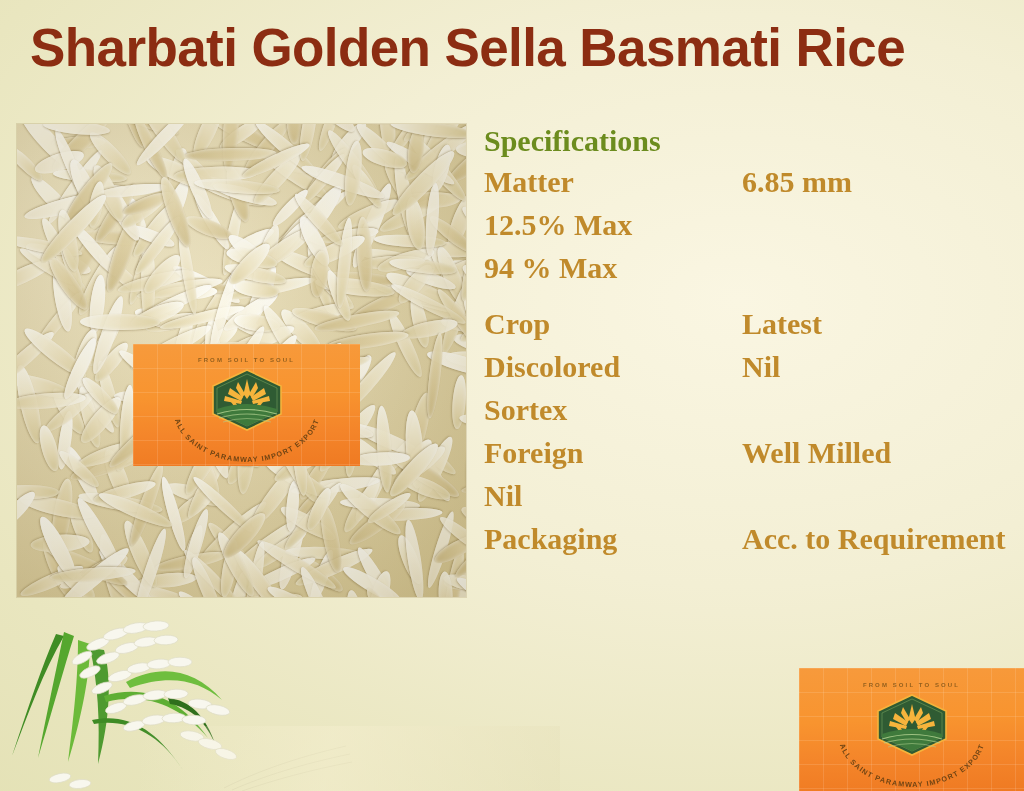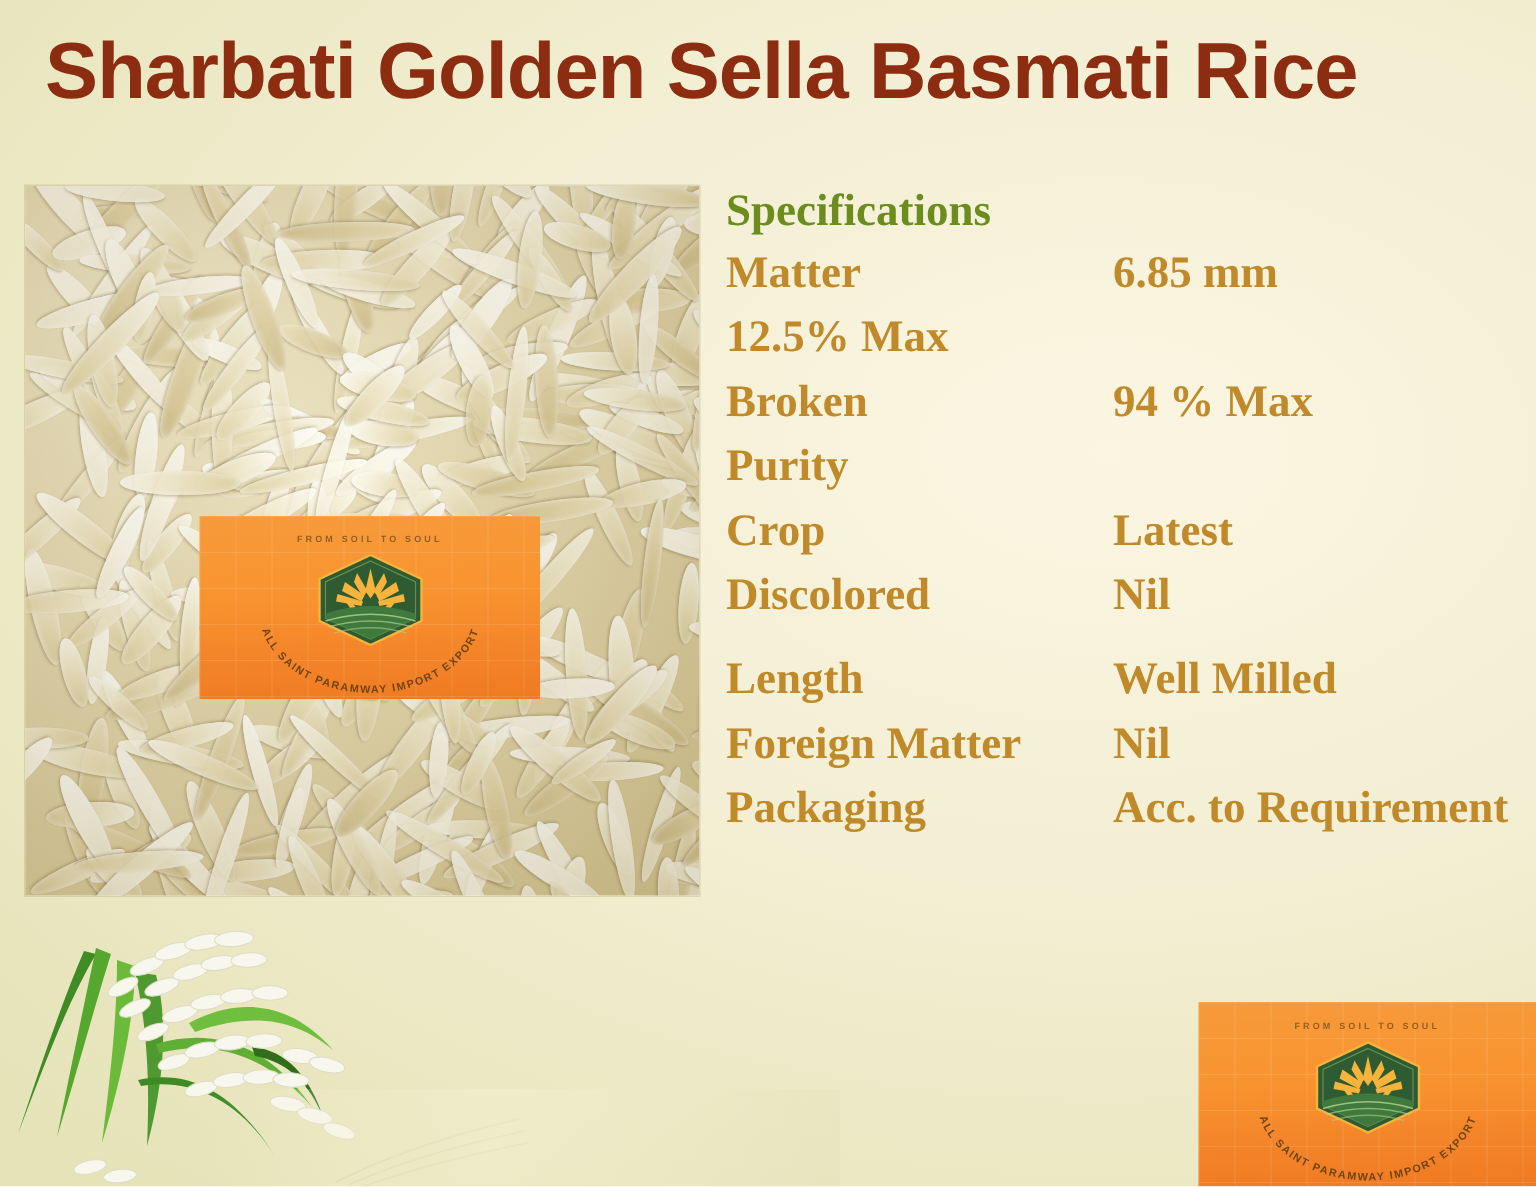--- a/index.html
+++ b/index.html
@@ -590,42 +590,40 @@
     <div class="spec-head">Specifications</div>
 
     <div class="spec-row">
       <span class="k">Matter</span>
       <span class="v">6.85 mm</span>
     </div>
     <div class="spec-row">
       <span class="v">12.5% Max</span>
     </div>
     <div class="spec-row">
-      <span class="k">Broken</span>
       <span class="v">94 % Max</span>
     </div>
     <div class="spec-row">
-      <span class="k">Purity</span>
     </div>
     <div class="spec-row">
       <span class="k">Crop</span>
       <span class="v">Latest</span>
     </div>
     <div class="spec-row">
       <span class="k">Discolored</span>
       <span class="v">Nil</span>
     </div>
     <div class="spec-row">
-    </div>
-    <div class="spec-row">
-      <span class="k">Length</span>
+      <span class="k">Sortex</span>
+    </div>
+    <div class="spec-row">
+      <span class="k">Foreign</span>
       <span class="v">Well Milled</span>
     </div>
     <div class="spec-row">
-      <span class="k">Foreign Matter</span>
       <span class="v">Nil</span>
     </div>
     <div class="spec-row">
       <span class="k">Packaging</span>
       <span class="v">Acc. to Requirement</span>
     </div>
   </div>
 
   <div class="plant">
     <svg width="360" height="195" viewBox="0 0 360 195">

